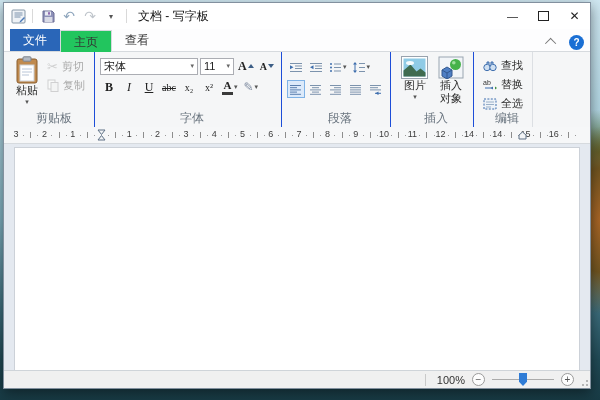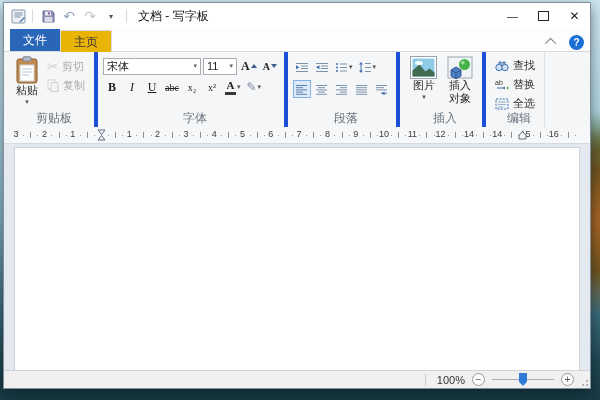--- a/index.html
+++ b/index.html
@@ -24,30 +24,30 @@
   .win-controls{margin-left:auto;display:flex;height:100%;}
   .wc{width:31px;height:100%;display:flex;align-items:center;justify-content:center;color:#222;background:none;border:none;}
   .wc-min{font-size:11px;}
   .wc-max-box{width:9px;height:8px;border:1px solid #222;display:inline-block;}
   .wc-close{font-size:12px;}
 
   
   .tabrow{height:22px;background:#fdfdfe;display:flex;align-items:flex-end;border-bottom:1px solid #d6dade;position:relative;flex:0 0 auto;}
   .tab{height:22px;line-height:22px;padding:0 13px;font-size:12px;color:#333;box-sizing:border-box;}
   .tab-file{background:#2a66b8;color:#fff;margin-left:6px;}
-  .tab-active{background:#eab308;border:1px solid #d6dade;border-bottom:none;margin-bottom:-1px;}
+  .tab-active{background:#22c55e;border:1px solid #d6dade;border-bottom:none;margin-bottom:-1px;}
   .tabrow-right{position:absolute;right:6px;top:3px;display:flex;align-items:center;gap:8px;}
   .chev-up{width:7px;height:7px;border-left:1px solid #777;border-top:1px solid #777;transform:rotate(45deg) translateY(2px);}
   .help-btn{width:15px;height:15px;border-radius:50%;background:#1a6fd4;color:#fff;font-size:10px;font-weight:bold;
     display:flex;align-items:center;justify-content:center;border:none;padding:0;}
 
   
   .ribbon{height:75px;background:#f5f6f7;display:flex;align-items:stretch;padding:0 2px;flex:0 0 auto;}
   .rgroup{position:relative;display:flex;align-items:flex-start;padding:2px 5px 13px 5px;box-sizing:border-box;}
-  .rgroup+.rgroup{border-left:4px solid #1d4ed8;}
+  .rgroup+.rgroup{border-left:1px solid #1d4ed8;}
   .rgroup-label{position:absolute;bottom:0;left:8px;right:0;text-align:center;font-size:12px;color:#68737e;}
   .ribbon-tail{flex:1;border-left:1px solid #dcdfe3;}
 
   .bigbtn{display:flex;flex-direction:column;align-items:center;background:none;border:none;padding:2px 4px;font-size:11px;color:#2b2b2b;line-height:1.15;}
   .bigbtn .drop{font-size:7px;color:#555;margin-top:1px;}
   .smallcol{display:flex;flex-direction:column;margin-top:3px;}
   .smallbtn{display:flex;align-items:center;gap:4px;font-size:11px;padding:2px 4px;background:none;border:none;color:#2b2b2b;}
   .disabled{color:#a9a9a9;}
   .disabled .ic{opacity:.45;filter:grayscale(1);}
 
@@ -153,20 +153,21 @@
           </button>
         <button class="wc wc-close">
             <span>✕</span>
           </button>
       </div>
     </div>
 
     <div class="tabrow">
       <div class="tab tab-file">文件</div>
       <div class="tab tab-active">主页</div>
+      <div class="tab">查看</div>
       <div class="tabrow-right">
         <button class="qbtn">
             <span class="chev-up"></span>
           </button>
         <button class="help-btn">
             <span>?</span>
           </button>
       </div>
     </div>
 

